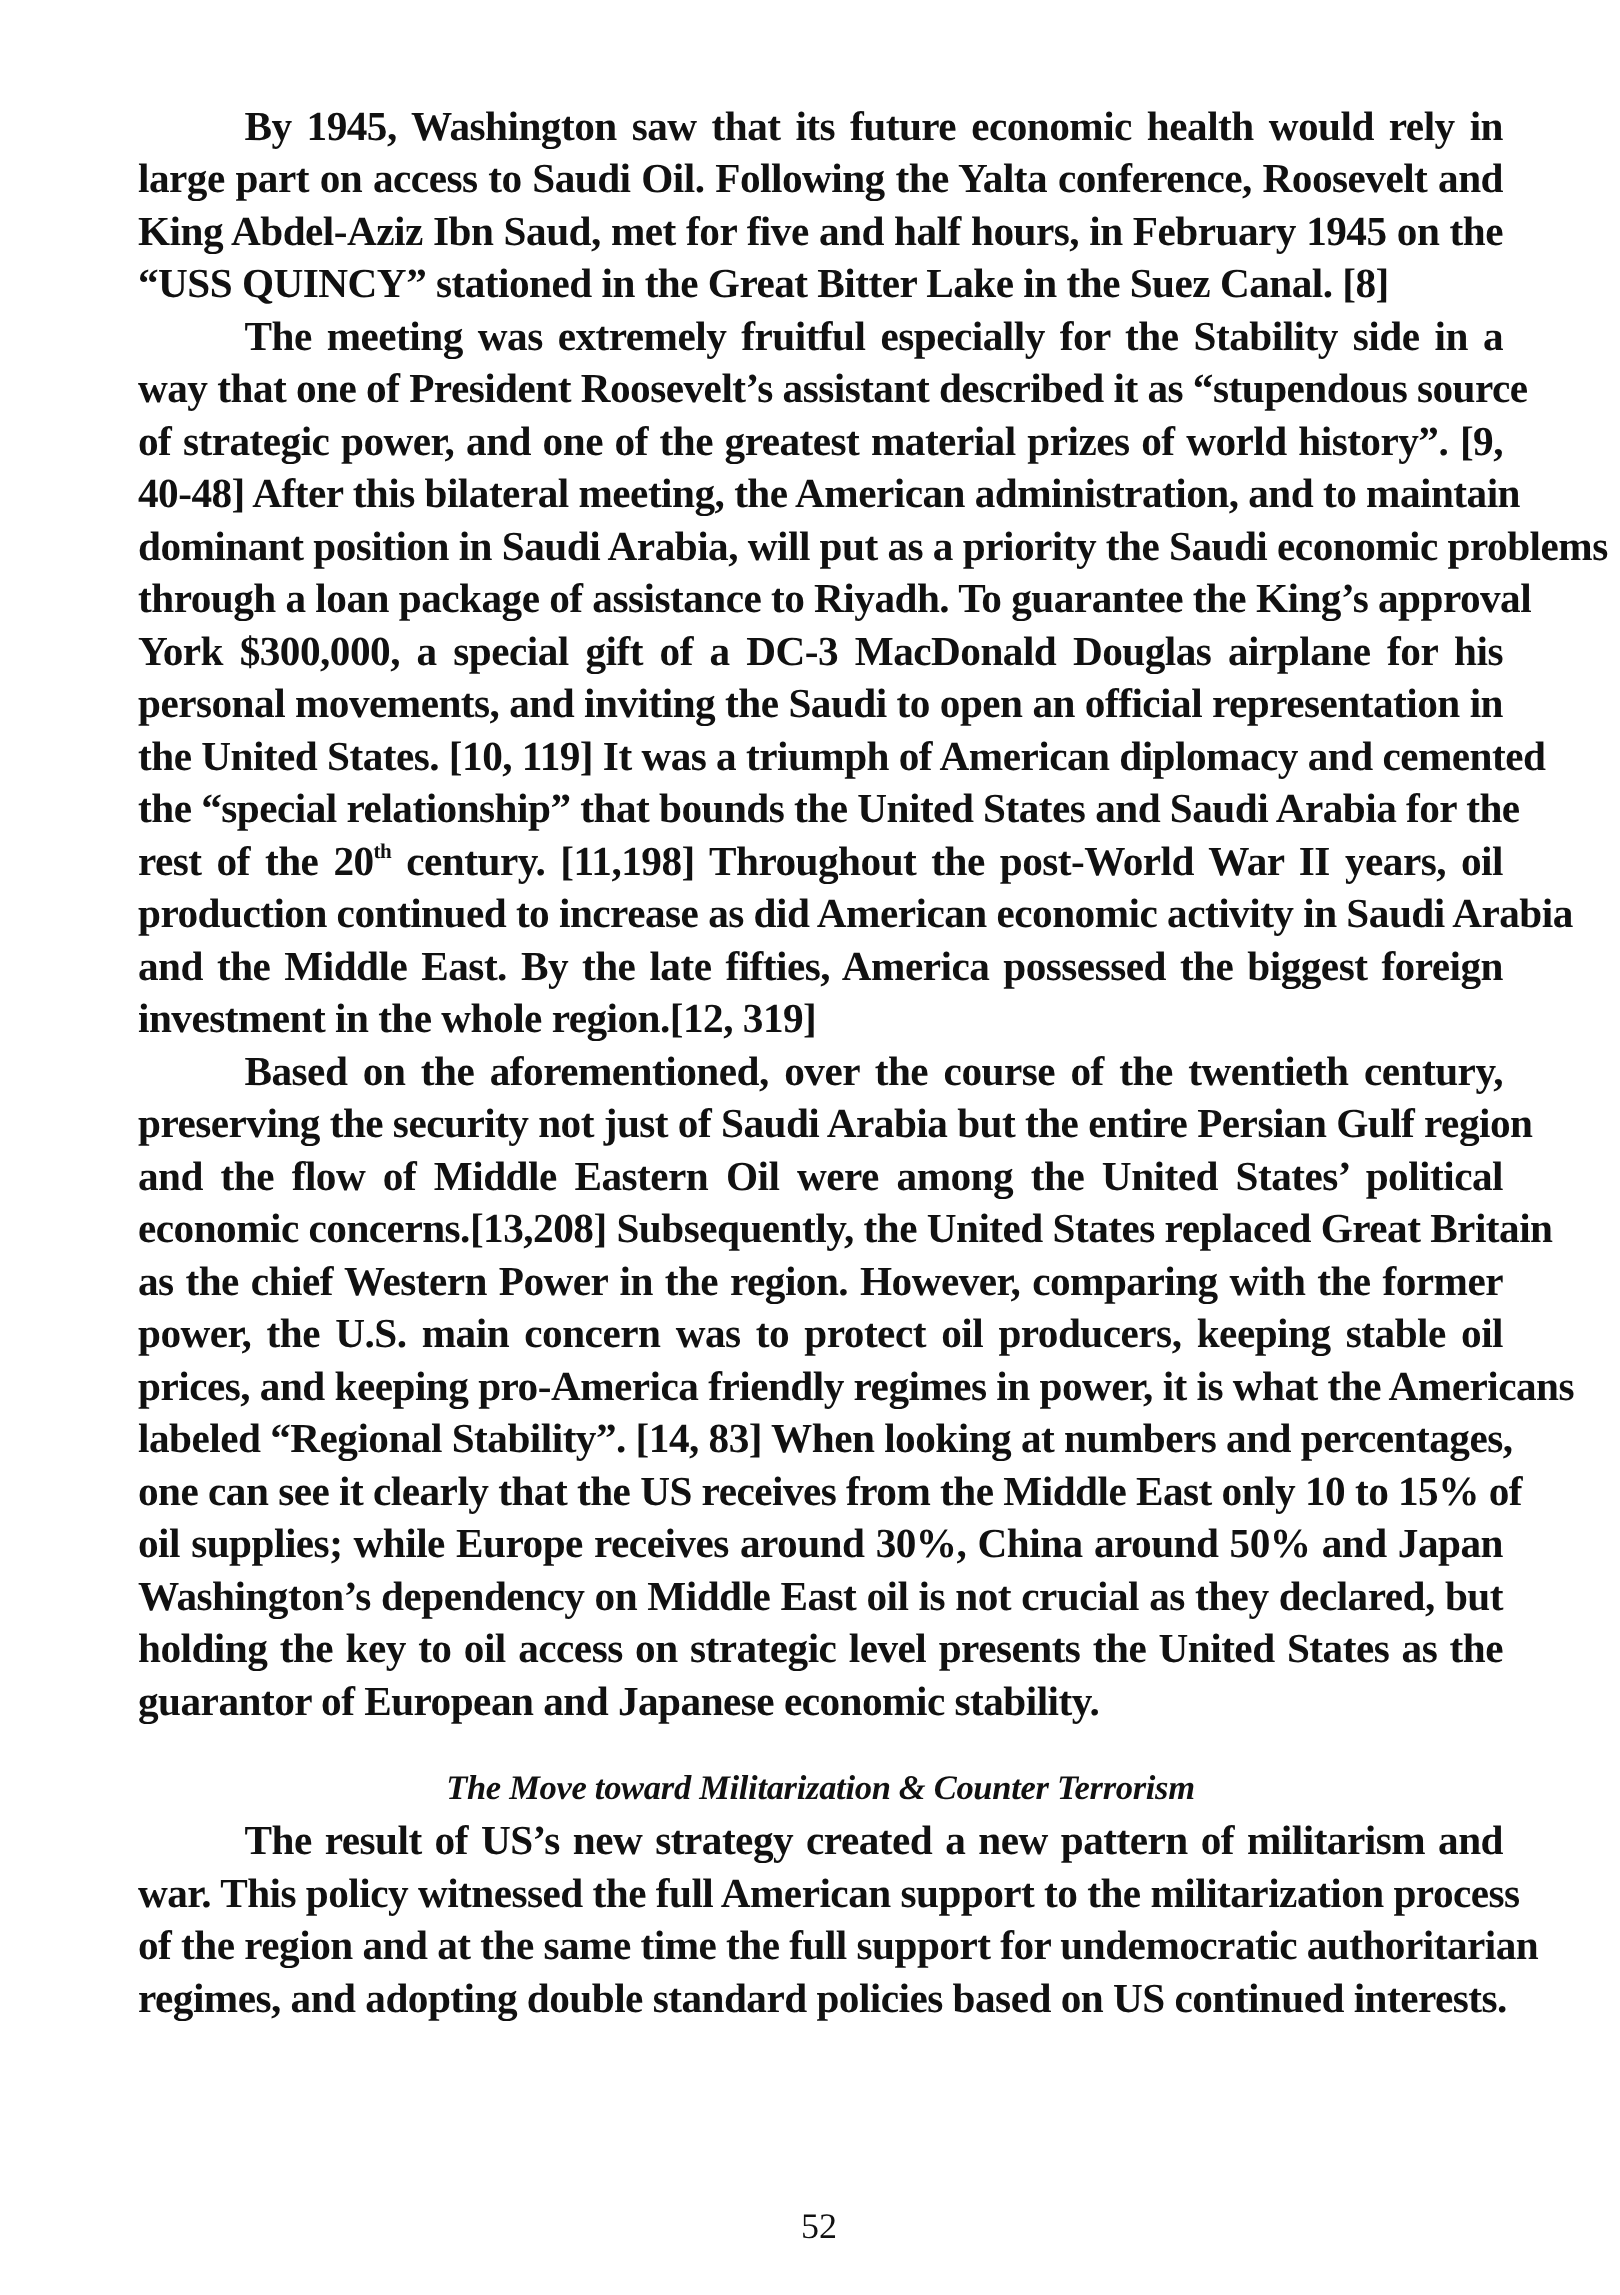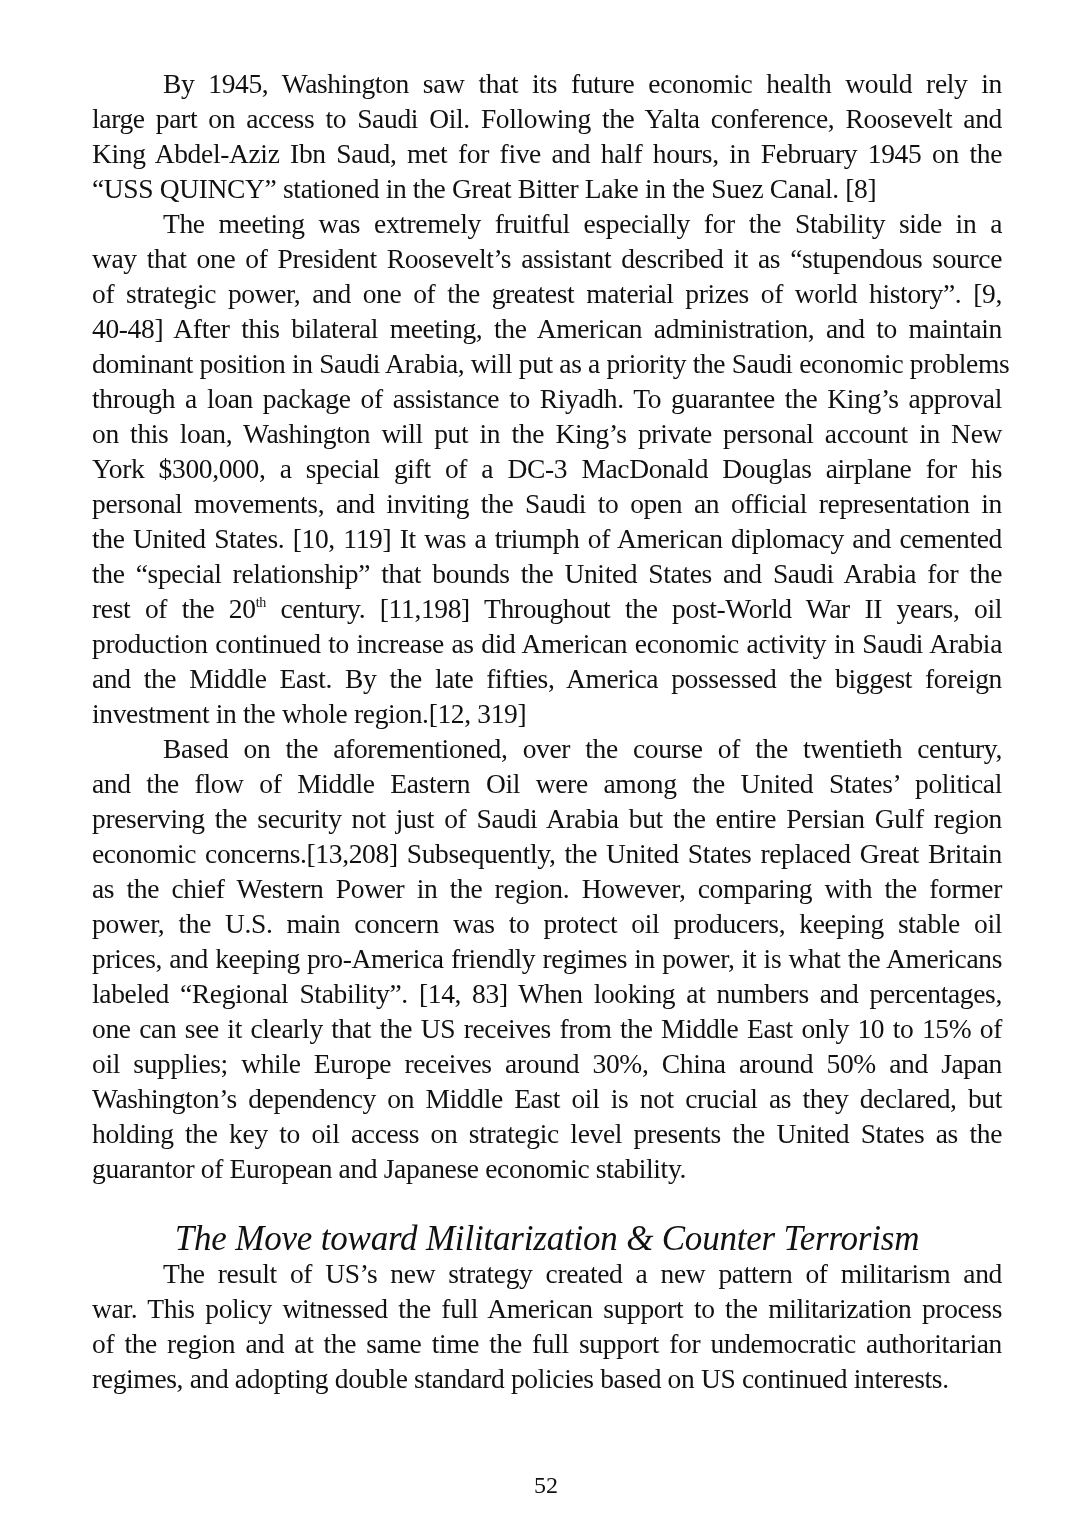--- a/index.html
+++ b/index.html
@@ -13,45 +13,46 @@
       position: relative;
       overflow: hidden;
       font-family: "Liberation Serif", "DejaVu Serif", serif;
       color: #111111;
     }
     .page {
       position: absolute;
       left: 92px;
       top: 66px;
       width: 910px;
+      font-weight: bold;
     }
     .line {
       display: block;
       font-size: 27.5px;
       line-height: 35px;
       height: 35px;
       white-space: nowrap;
       text-align: justify;
       text-align-last: justify;
       letter-spacing: -0.35px;
     }
     .line.last {
       text-align-last: left;
     }
     .line.indent {
       padding-left: 71px;
     }
     .heading {
       display: block;
-      font-size: 35px;
+      font-size: 23px;
       line-height: 35px;
       height: 35px;
       font-style: italic;
       text-align: center;
-      margin-top: 35px;
+      margin-top: 23px;
       letter-spacing: -0.2px;
     }
     sup {
       font-size: 14px;
       line-height: 0;
       vertical-align: 11px;
     }
     .page-number {
       position: absolute;
       left: 0;
@@ -74,35 +75,34 @@
     <span class="line last">“USS QUINCY” stationed in the Great Bitter Lake in the Suez Canal. [8]</span>
   </div>
 
   <div>
     <span class="line indent">The meeting was extremely fruitful especially for the Stability side in a</span>
     <span class="line">way that one of President Roosevelt’s assistant described it as “stupendous source</span>
     <span class="line">of strategic power, and one of the greatest material prizes of world history”. [9,</span>
     <span class="line">40-48] After this bilateral meeting, the American administration, and to maintain</span>
     <span class="line">dominant position in Saudi Arabia, will put as a priority the Saudi economic problems</span>
     <span class="line">through a loan package of assistance to Riyadh. To guarantee the King’s approval</span>
-    <span class="line">on this loan, Washington will put in the King’s private personal account in New</span>
     <span class="line">York $300,000, a special gift of a DC-3 MacDonald Douglas airplane for his</span>
     <span class="line">personal movements, and inviting the Saudi to open an official representation in</span>
     <span class="line">the United States. [10, 119] It was a triumph of American diplomacy and cemented</span>
     <span class="line">the “special relationship” that bounds the United States and Saudi Arabia for the</span>
     <span class="line"><span>rest of the 20</span><sup>th</sup><span> century. [11,198] Throughout the post-World War II years, oil</span></span>
     <span class="line">production continued to increase as did American economic activity in Saudi Arabia</span>
     <span class="line">and the Middle East. By the late fifties, America possessed the biggest foreign</span>
     <span class="line last">investment in the whole region.[12, 319]</span>
   </div>
 
   <div>
     <span class="line indent">Based on the aforementioned, over the course of the twentieth century,</span>
+    <span class="line">preserving the security not just of Saudi Arabia but the entire Persian Gulf region</span>
     <span class="line">and the flow of Middle Eastern Oil were among the United States’ political</span>
-    <span class="line">preserving the security not just of Saudi Arabia but the entire Persian Gulf region</span>
     <span class="line">economic concerns.[13,208] Subsequently, the United States replaced Great Britain</span>
     <span class="line">as the chief Western Power in the region. However, comparing with the former</span>
     <span class="line">power, the U.S. main concern was to protect oil producers, keeping stable oil</span>
     <span class="line">prices, and keeping pro-America friendly regimes in power, it is what the Americans</span>
     <span class="line">labeled “Regional Stability”. [14, 83] When looking at numbers and percentages,</span>
     <span class="line">one can see it clearly that the US receives from the Middle East only 10 to 15% of</span>
     <span class="line">oil supplies; while Europe receives around 30%, China around 50% and Japan</span>
     <span class="line">Washington’s dependency on Middle East oil is not crucial as they declared, but</span>
     <span class="line">holding the key to oil access on strategic level presents the United States as the</span>
     <span class="line last">guarantor of European and Japanese economic stability.</span>

